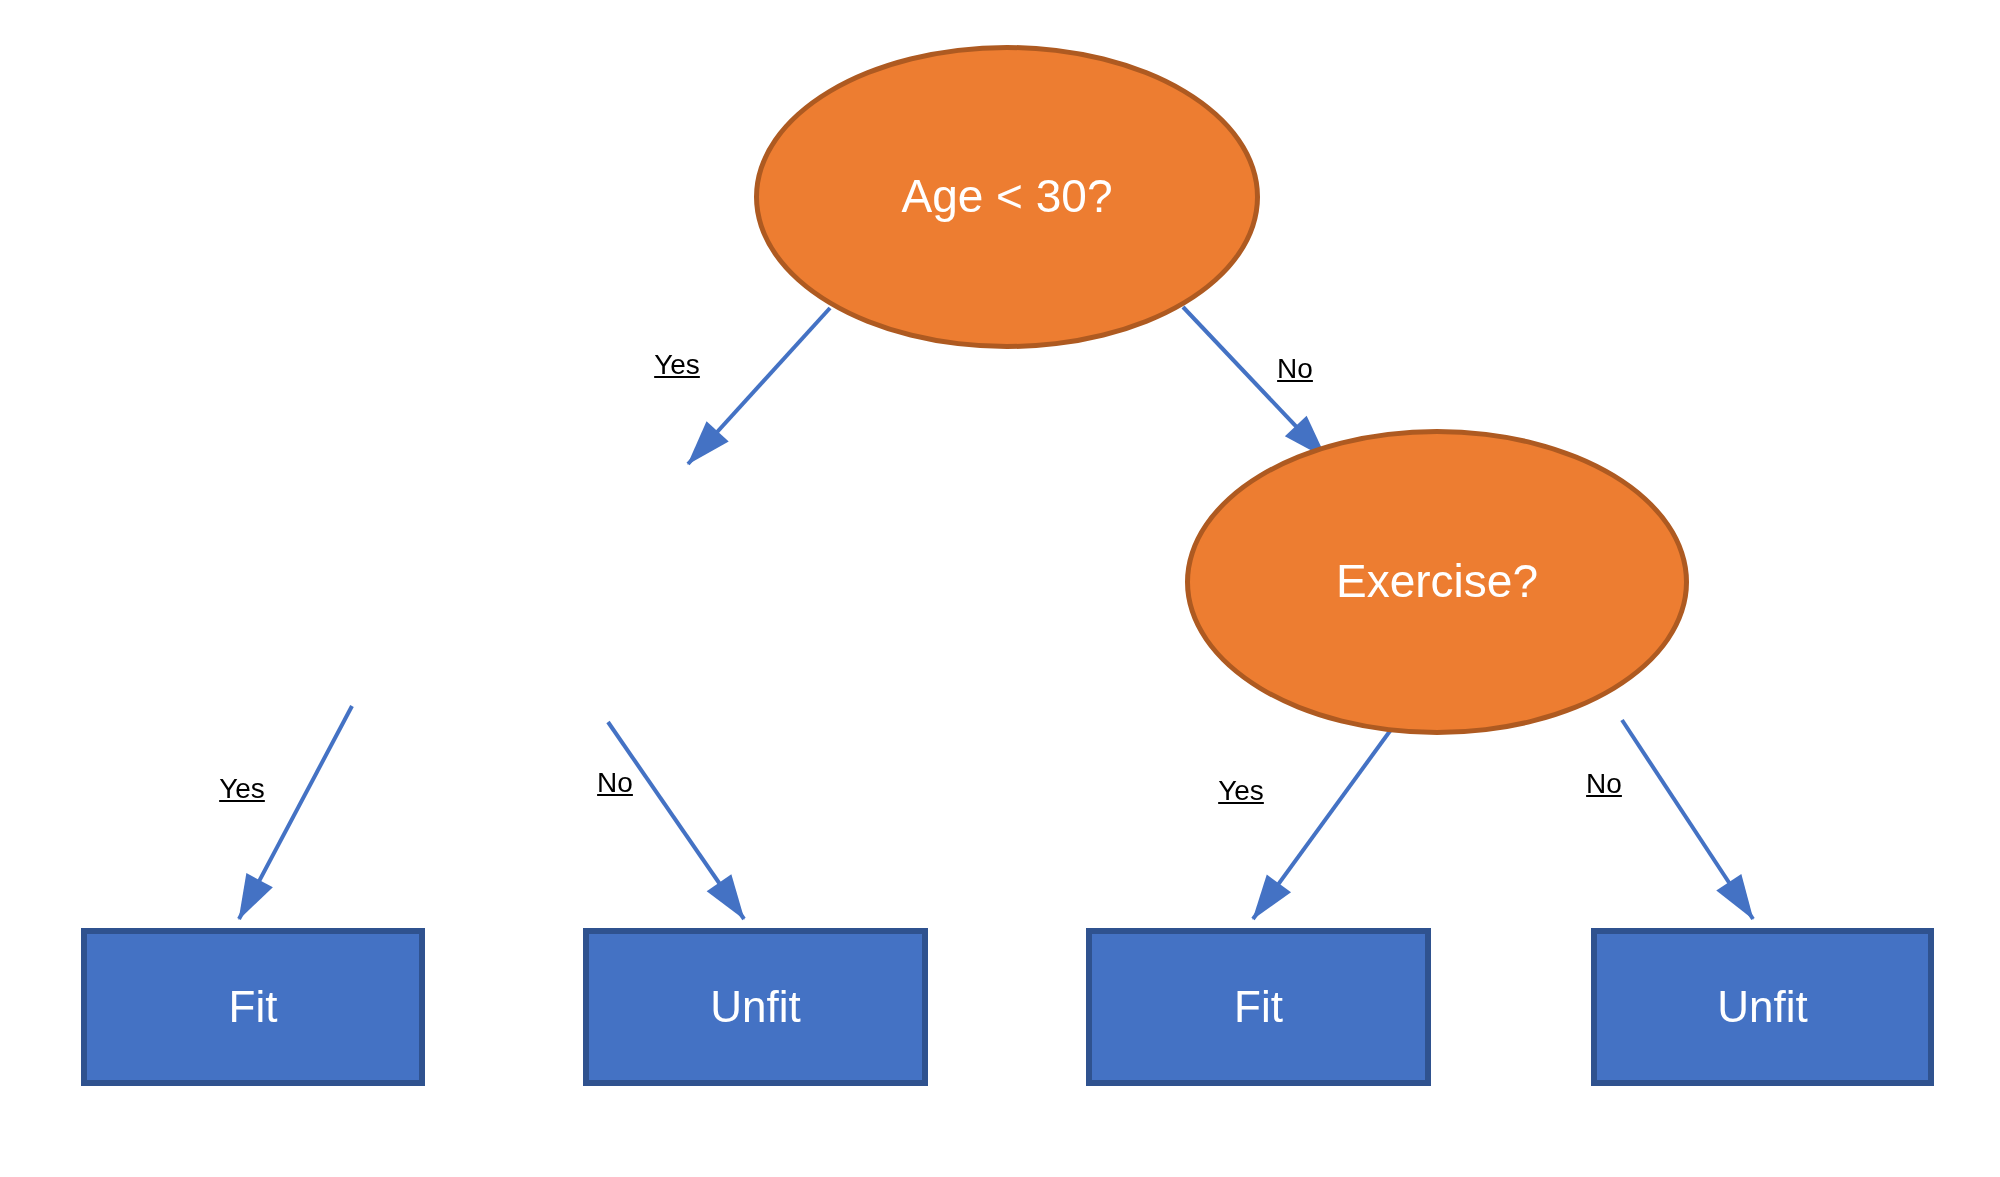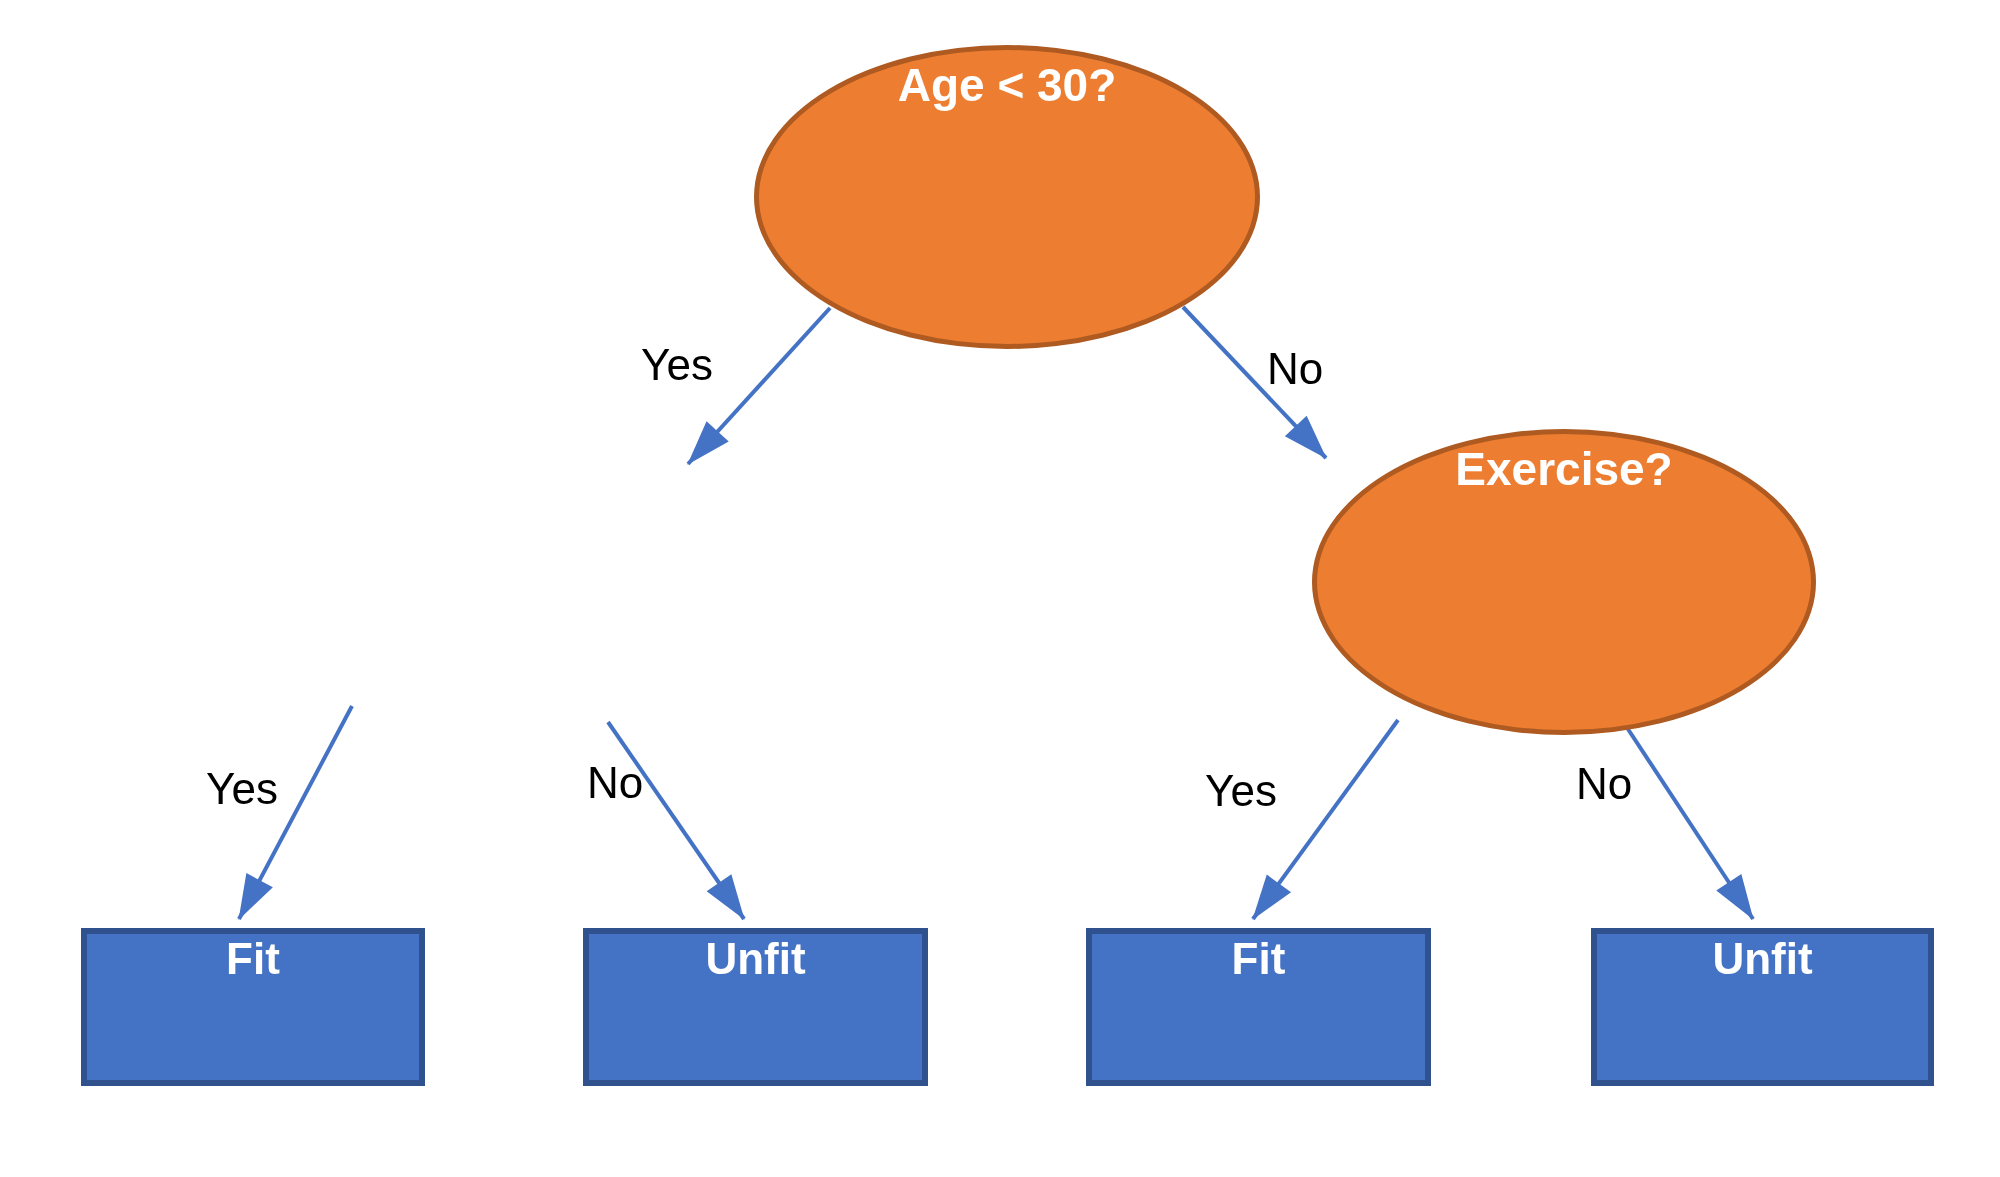--- a/index.html
+++ b/index.html
@@ -31,51 +31,51 @@
   }
   .edge-line {
     stroke: var(--arrow);
     stroke-width: 4;
     fill: none;
   }
   .arrowhead { fill: var(--arrow); }
   .node {
     position: absolute;
     display: flex;
-    align-items: flex-start;
+    align-items: center;
     justify-content: center;
     text-align: center;
     color: var(--node-text);
-    font-weight: bold;
   }
   .node.ellipse {
     background: var(--decision-fill);
     border: 5px solid var(--decision-border);
     border-radius: 50%;
     font-size: 46px;
     line-height: 1.55;
   }
   .node.leaf {
     background: var(--leaf-fill);
     border: 6px solid var(--leaf-border);
     font-size: 44px;
   }
   .node-label { display: inline-block; }
   .node-label.narrow { max-width: 230px; }
   .edge-label {
     position: absolute;
     transform: translate(-50%, -50%);
     color: var(--edge-label-text);
-    font-size: 44px;
+    font-size: 28px;
     white-space: nowrap;
+    text-decoration: underline;
   }
   
   #node-root      { left: 754px;  top: 45px;  width: 506px; height: 304px; }
   #node-left      { left: 252px;  top: 430px; width: 504px; height: 306px; }
-  #node-right     { left: 1312px; top: 429px; width: 504px; height: 306px; }
+  #node-right     { left: 1185px; top: 429px; width: 504px; height: 306px; }
   #leaf-fit-left    { left: 81px;   top: 928px; width: 344px; height: 158px; }
   #leaf-unfit-left  { left: 583px;  top: 928px; width: 345px; height: 158px; }
   #leaf-fit-right   { left: 1086px; top: 928px; width: 345px; height: 158px; }
   #leaf-unfit-right { left: 1591px; top: 928px; width: 343px; height: 158px; }
   
   #edge-label-root-yes  { left: 677px;  top: 365px; }
   #edge-label-root-no   { left: 1295px; top: 369px; }
   #edge-label-left-yes  { left: 242px;  top: 789px; }
   #edge-label-left-no   { left: 615px;  top: 783px; }
   #edge-label-right-yes { left: 1241px; top: 791px; }

